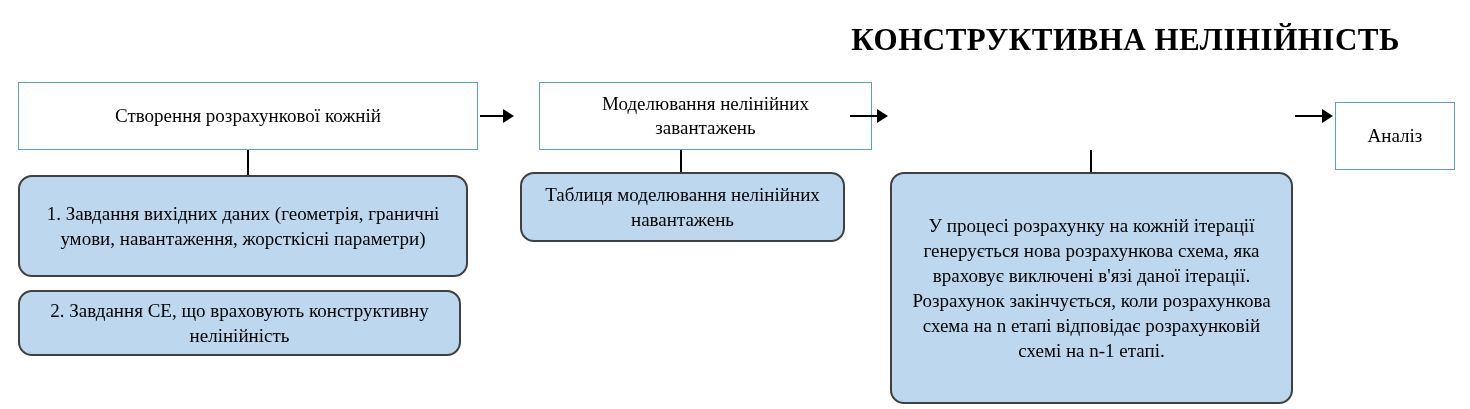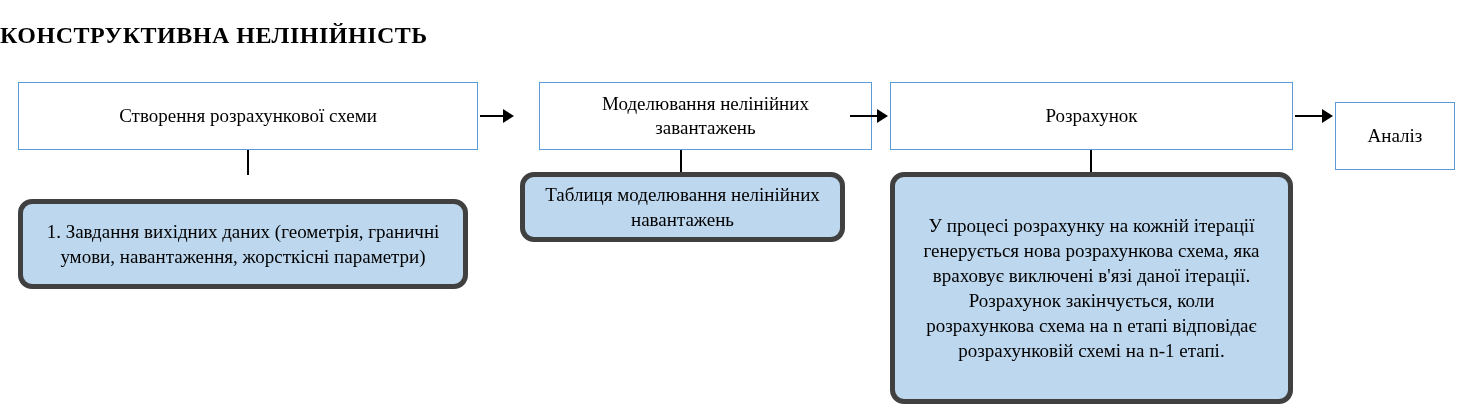--- a/index.html
+++ b/index.html
@@ -14,43 +14,43 @@
     width: 1470px;
     height: 409px;
     background: #ffffff;
     overflow: hidden;
   }
   .diagram-title {
     position: absolute;
     left: 0;
     top: 22px;
     width: 1400px;
-    text-align: left;
-    font-size: 24px;
+    text-align: right;
+    font-size: 31px;
     font-weight: bold;
     letter-spacing: 0.5px;
   }
   .flow-box {
     position: absolute;
     box-sizing: border-box;
     background: #ffffff;
     border: 1.5px solid #5B9BD5;
     display: flex;
     align-items: center;
     justify-content: center;
     text-align: center;
     font-size: 19px;
     line-height: 1.25;
     padding: 4px 10px;
   }
   .sub-box {
     position: absolute;
     box-sizing: border-box;
     background: #BDD7EE;
-    border: 5px solid #404040;
+    border: 2px solid #404040;
     border-radius: 14px;
     display: flex;
     align-items: center;
     justify-content: center;
     text-align: center;
     font-size: 19px;
     line-height: 1.32;
     padding: 5px 20px;
   }
   .arrow {
@@ -84,49 +84,49 @@
   }
 </style>
 </head>
 <body>
 
 <div class="canvas">
 
   <div class="diagram-title">КОНСТРУКТИВНА НЕЛІНІЙНІСТЬ</div>
 
   <div class="flow-box" style="left:18px; top:82px; width:460px; height:68px;">
-    <span>Створення розрахункової схеми</span>
+    <span>Створення розрахункової кожній</span>
   </div>
 
   <div class="arrow" style="left:480px; top:109px; width:34px;"></div>
 
   <div class="flow-box" style="left:515px; top:82px; width:333px; height:68px;margin-left:24px;">
     <span>Моделювання нелінійних завантажень</span>
   </div>
 
   <div class="arrow" style="left:850px; top:109px; width:38px;"></div>
 
-  <div class="flow-box" style="left:890px; top:82px; width:403px; height:68px;">
-    <span>Розрахунок</span>
-  </div>
 
   <div class="arrow" style="left:1295px; top:109px; width:38px;"></div>
 
   <div class="flow-box" style="left:1335px; top:82px; width:120px; height:68px;margin-top:20px;">
     <span>Аналіз</span>
   </div>
 
   <div class="connector" style="left:247px; top:150px; height:25px;"></div>
   <div class="connector" style="left:680px; top:150px; height:22px;"></div>
   <div class="connector" style="left:1090px; top:150px; height:22px;"></div>
 
-  <div class="sub-box" style="left:18px; top:175px; width:450px; height:90px;margin-top:24px;">
+  <div class="sub-box" style="left:18px; top:175px; width:450px; height:102px;">
     <span>1. Завдання вихідних даних (геометрія, граничні умови, навантаження, жорсткісні параметри)</span>
   </div>
 
+  <div class="sub-box" style="left:18px; top:290px; width:443px; height:66px;">
+    <span>2. Завдання СЕ, що враховують конструктивну нелінійність</span>
+  </div>
 
   <div class="sub-box" style="left:520px; top:172px; width:325px; height:70px;">
     <span>Таблиця моделювання нелінійних навантажень</span>
   </div>
 
   <div class="sub-box" style="left:890px; top:172px; width:403px; height:232px;">
     <span>У процесі розрахунку на кожній ітерації генерується нова розрахункова схема, яка враховує виключені в'язі даної ітерації. Розрахунок закінчується, коли розрахункова схема на n етапі відповідає розрахунковій схемі на n-1 етапі.</span>
   </div>
 
 </div>

